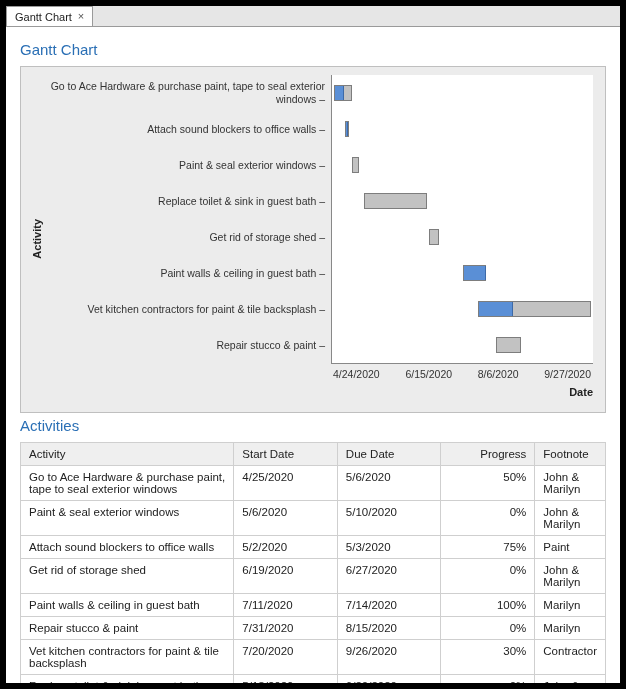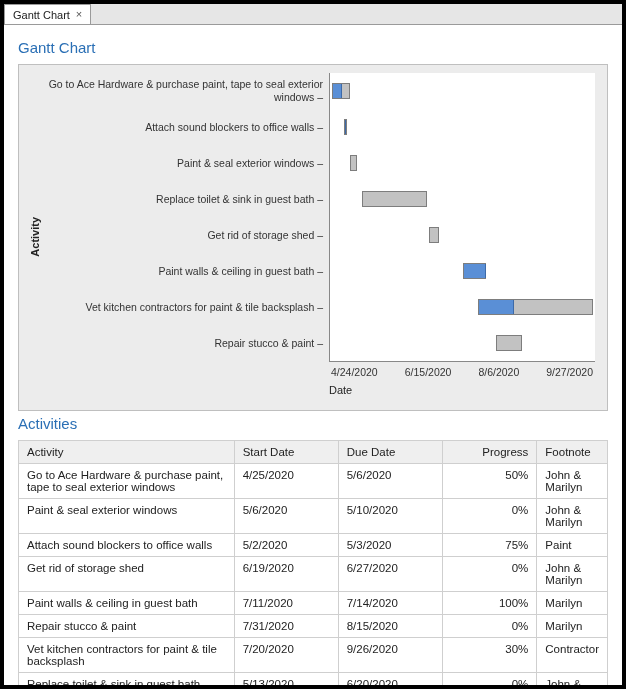--- a/index.html
+++ b/index.html
@@ -1,33 +1,33 @@
 <!DOCTYPE html>
 <html><head>
 <meta charset="utf-8">
 <style>
   html,body{margin:0;padding:0;font-family:"Segoe UI",Arial,sans-serif;font-size:12px;color:#222;background:#fff}
-  .frame{width:626px;height:689px;border:4px solid #000000;box-sizing:border-box;display:flex;flex-direction:column;overflow:hidden}
+  .frame{width:626px;height:689px;border:6px solid #000000;box-sizing:border-box;display:flex;flex-direction:column;overflow:hidden}
   .tabbar{height:20px;background:#e6e6e6;border-bottom:1px solid #9a9a9a;display:flex;align-items:flex-end}
   .tab{background:#fff;border:1px solid #9a9a9a;border-bottom:none;height:19px;padding:0 8px;display:flex;align-items:center;gap:6px;font-size:11px}
   .tab-close{font-size:11px;color:#555;line-height:1}
   .content{flex:1;overflow:auto;padding:10px 14px 16px 14px}
   h2.section{color:#2a6fb5;font-weight:400;font-size:15px;margin:4px 0 8px 0}
   
   .gantt-wrap{background:#ececec;border:1px solid #bfbfbf;padding:8px 12px 14px 10px;position:relative}
   .gantt-body{display:flex}
   .gantt-labels{flex:0 0 300px;display:flex;flex-direction:column}
   .gantt-row{height:36px;display:flex;align-items:center;justify-content:flex-end;font-size:10.5px;color:#333;padding-right:6px;text-align:right;line-height:1.2}
   .gantt-plot{flex:1;background:#fff;border-left:1px solid #888;border-bottom:1px solid #888;position:relative}
   .gantt-track{height:36px;position:relative}
   .bar{position:absolute;top:10px;height:16px;background:#c2c2c2;border:1px solid #7d7d7d;box-sizing:border-box}
   .bar-prog{position:absolute;top:0;left:0;bottom:0;background:#5a8fd6;border-right:1px solid #3d6aa8}
   .gantt-xaxis{display:flex;margin-left:300px;margin-top:4px}
   .xaxis-area{flex:1;display:flex;justify-content:space-between;font-size:10.5px;color:#333;padding:0 2px}
-  .axis-title-x{text-align:left;font-weight:normal;font-size:11px;margin-top:6px;margin-left:300px}
+  .axis-title-x{text-align:right;font-weight:bold;font-size:11px;margin-top:6px;margin-left:300px}
   .axis-title-y{position:absolute;left:-4px;top:50%;transform:translateY(-60%) rotate(-90deg);transform-origin:center;font-weight:bold;font-size:11px}
   
   table.activities{width:100%;border-collapse:collapse;margin-top:4px;font-size:11.5px}
   table.activities th,table.activities td{border:1px solid #cfcfcf;padding:5px 8px;text-align:left;vertical-align:top}
   table.activities th{background:#efefef;font-weight:400;color:#222}
   table.activities td.num,table.activities th.num{text-align:right}
   .col-activity{width:210px}
   .col-date{width:90px}
   .col-prog{width:80px}
 </style>

